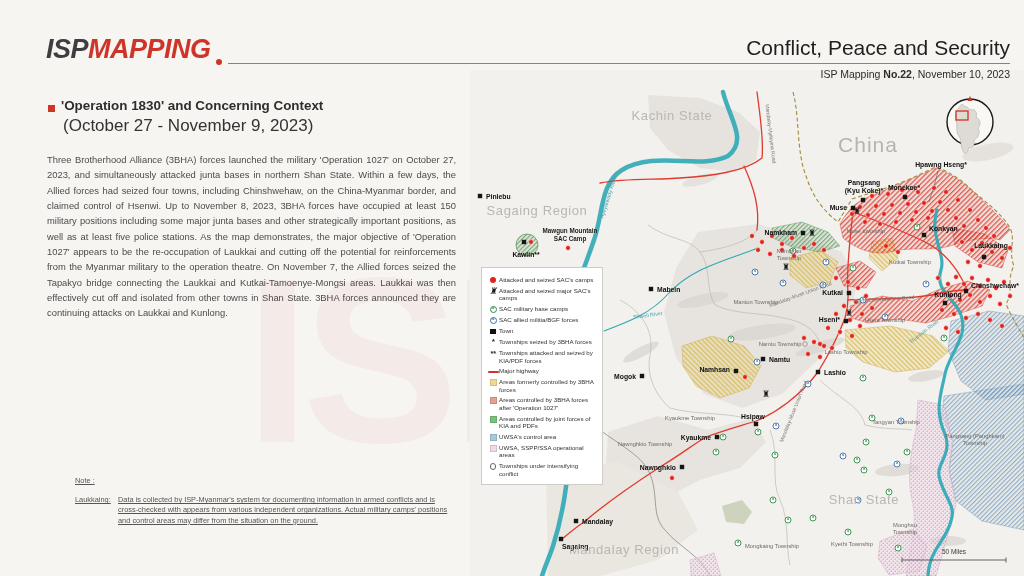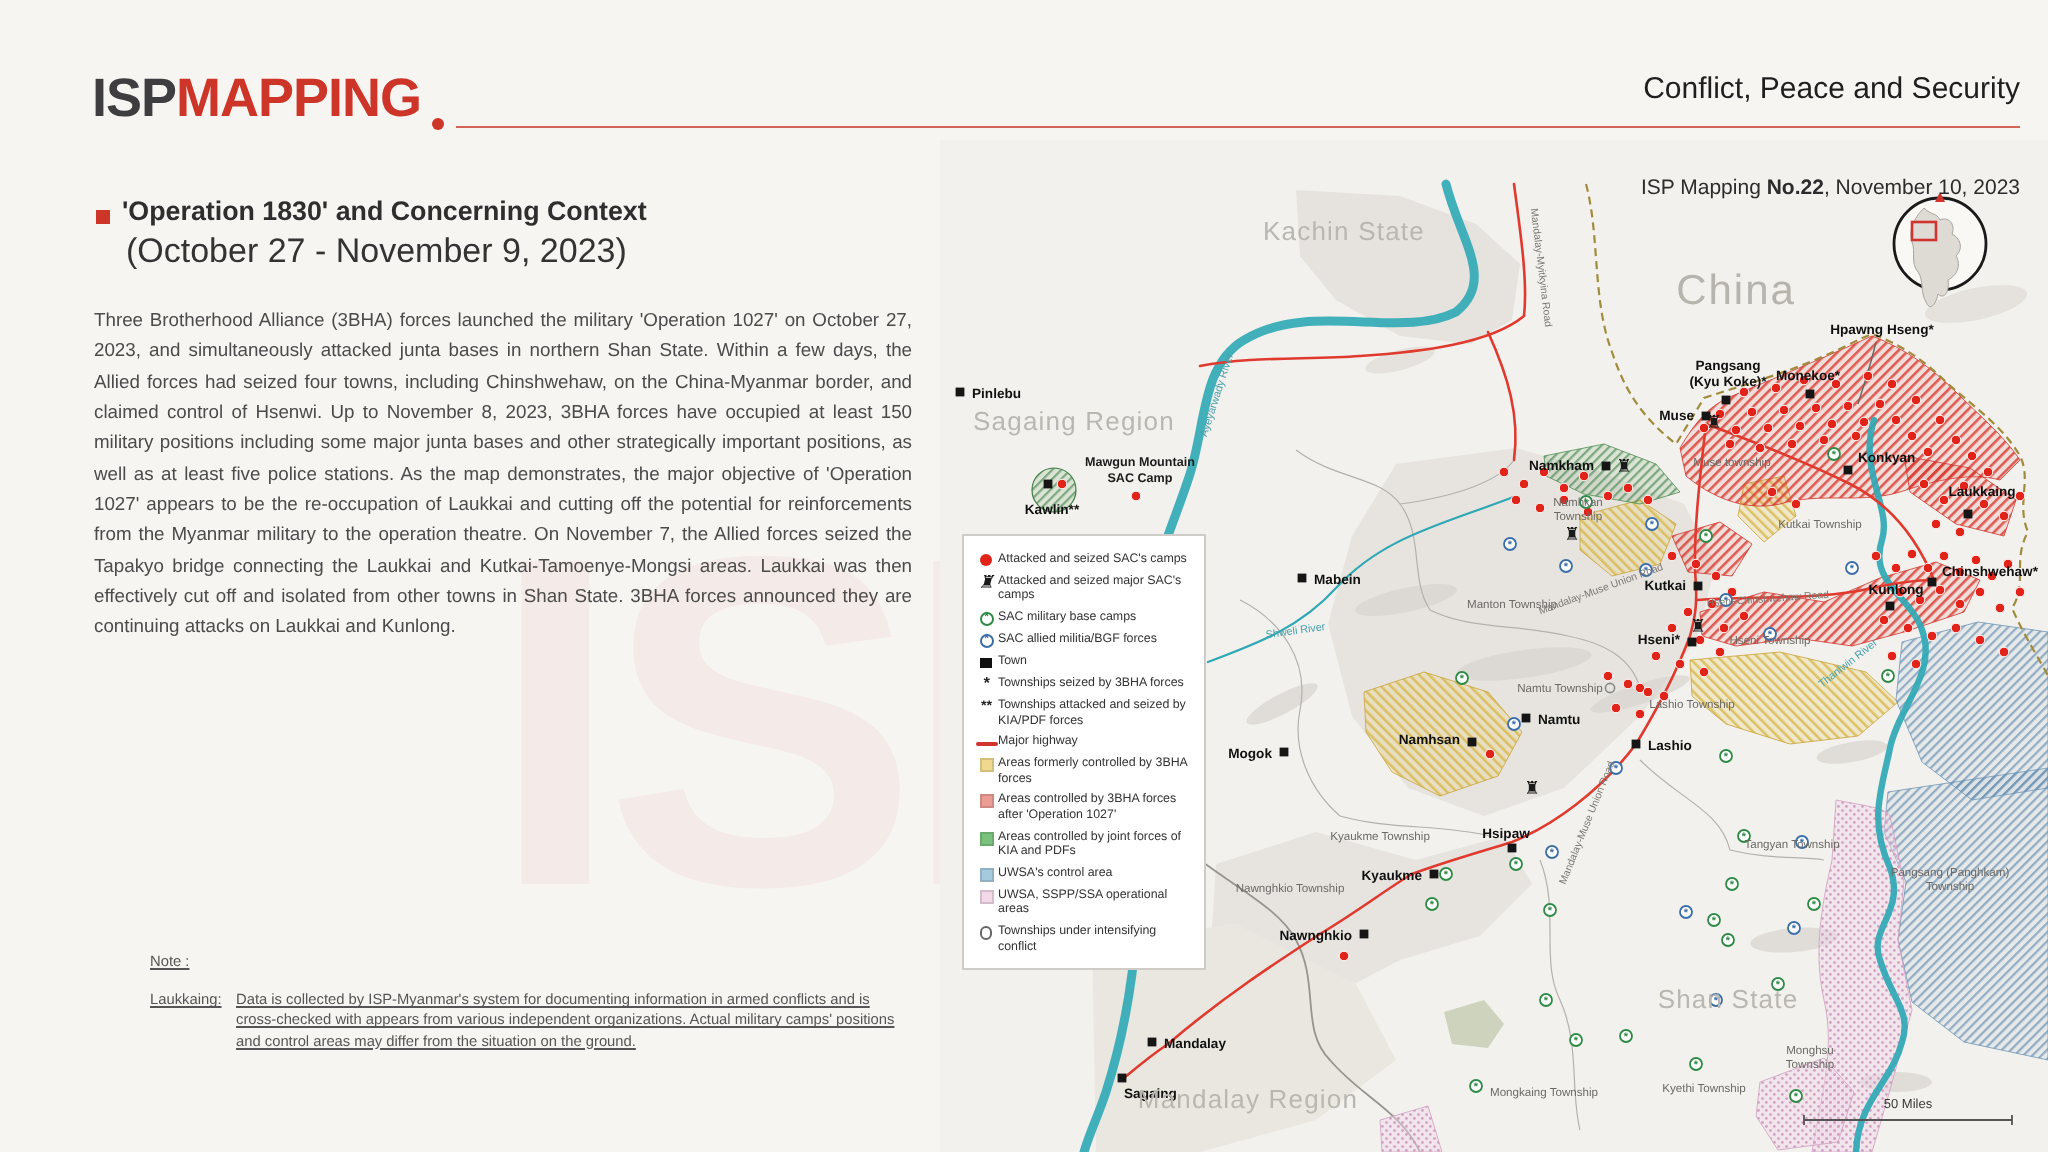--- a/index.html
+++ b/index.html
@@ -3,26 +3,26 @@
 <meta charset="utf-8">
 <style>
   html,body{margin:0;padding:0;}
   body{font-family:"Liberation Sans", sans-serif;}
   #stage{position:relative;width:1024px;height:576px;background:#f7f5f2;overflow:hidden;}
   
   #watermark{position:absolute;left:245px;top:225px;font-size:235px;font-weight:900;
     color:rgba(206,74,62,0.06);z-index:0;letter-spacing:-8px;pointer-events:none;}
   
   #header{position:absolute;left:0;top:0;width:1024px;height:90px;z-index:5;}
-  #logo{position:absolute;left:46px;top:34px;font-size:27px;font-weight:800;letter-spacing:-0.5px;}
+  #logo{position:absolute;left:46px;top:34px;font-size:27px;font-weight:800;letter-spacing:-0.5px;font-style:italic;}
   #logo .p1{color:#3e3e40;} #logo .p2{color:#cd3529;}
   #logo-dot{position:absolute;left:216px;top:59px;width:6px;height:6px;border-radius:50%;background:#cd3529;}
   #red-rule{position:absolute;left:228px;top:63px;right:14px;height:1px;background:#d4645a;}
-  #category{position:absolute;right:14px;top:36px;font-size:15px;color:#1f1f1f;}
-  #issue{position:absolute;right:14px;top:68px;font-size:10.5px;color:#2c2c2c;margin-top:20px;}
+  #category{position:absolute;right:14px;top:36px;font-size:21px;color:#1f1f1f;}
+  #issue{position:absolute;right:14px;top:68px;font-size:10.5px;color:#2c2c2c;}
   #issue b{font-weight:bold;}
   
   #article{position:absolute;left:0;top:92px;width:470px;z-index:2;}
   #title-bullet{position:absolute;left:48px;top:13px;width:7px;height:7px;background:#cd3529;}
   #title{position:absolute;left:61px;top:6px;font-size:13.4px;font-weight:600;color:#2e2e2e;}
   #subtitle{position:absolute;left:63px;top:24px;font-size:17px;color:#333;}
   #body-text{position:absolute;left:47px;top:60px;width:409px;font-size:9.4px;line-height:1.63;
     color:#4b4b4b;text-align:justify;}
   #notes{position:absolute;left:75px;top:384px;width:378px;font-size:7.4px;color:#555;line-height:1.38;text-decoration:underline;}
   .note-row{display:flex;margin-bottom:9px;}

